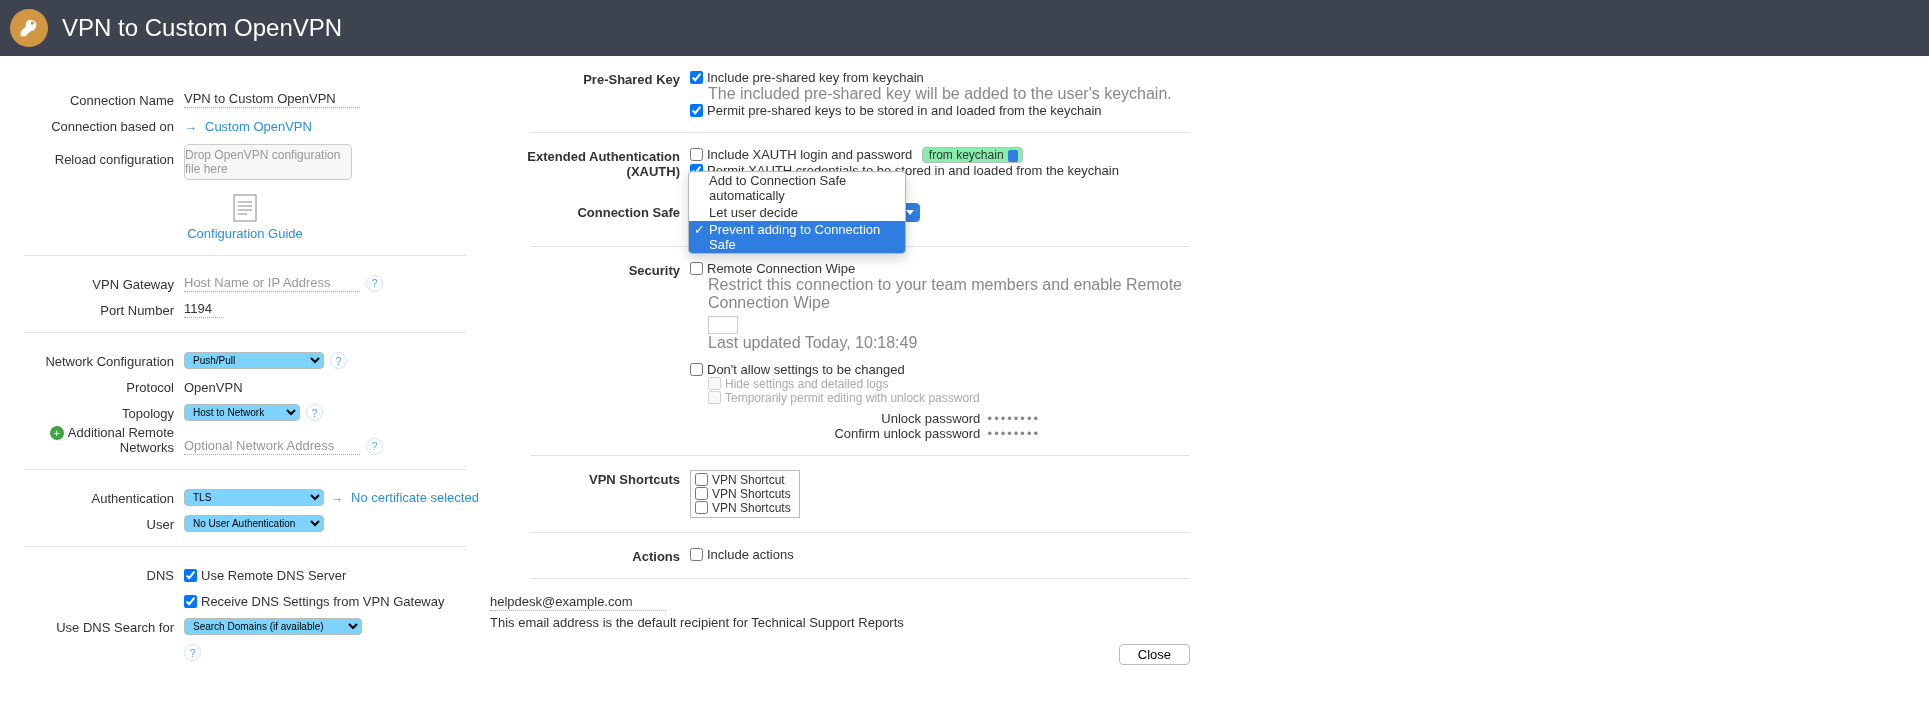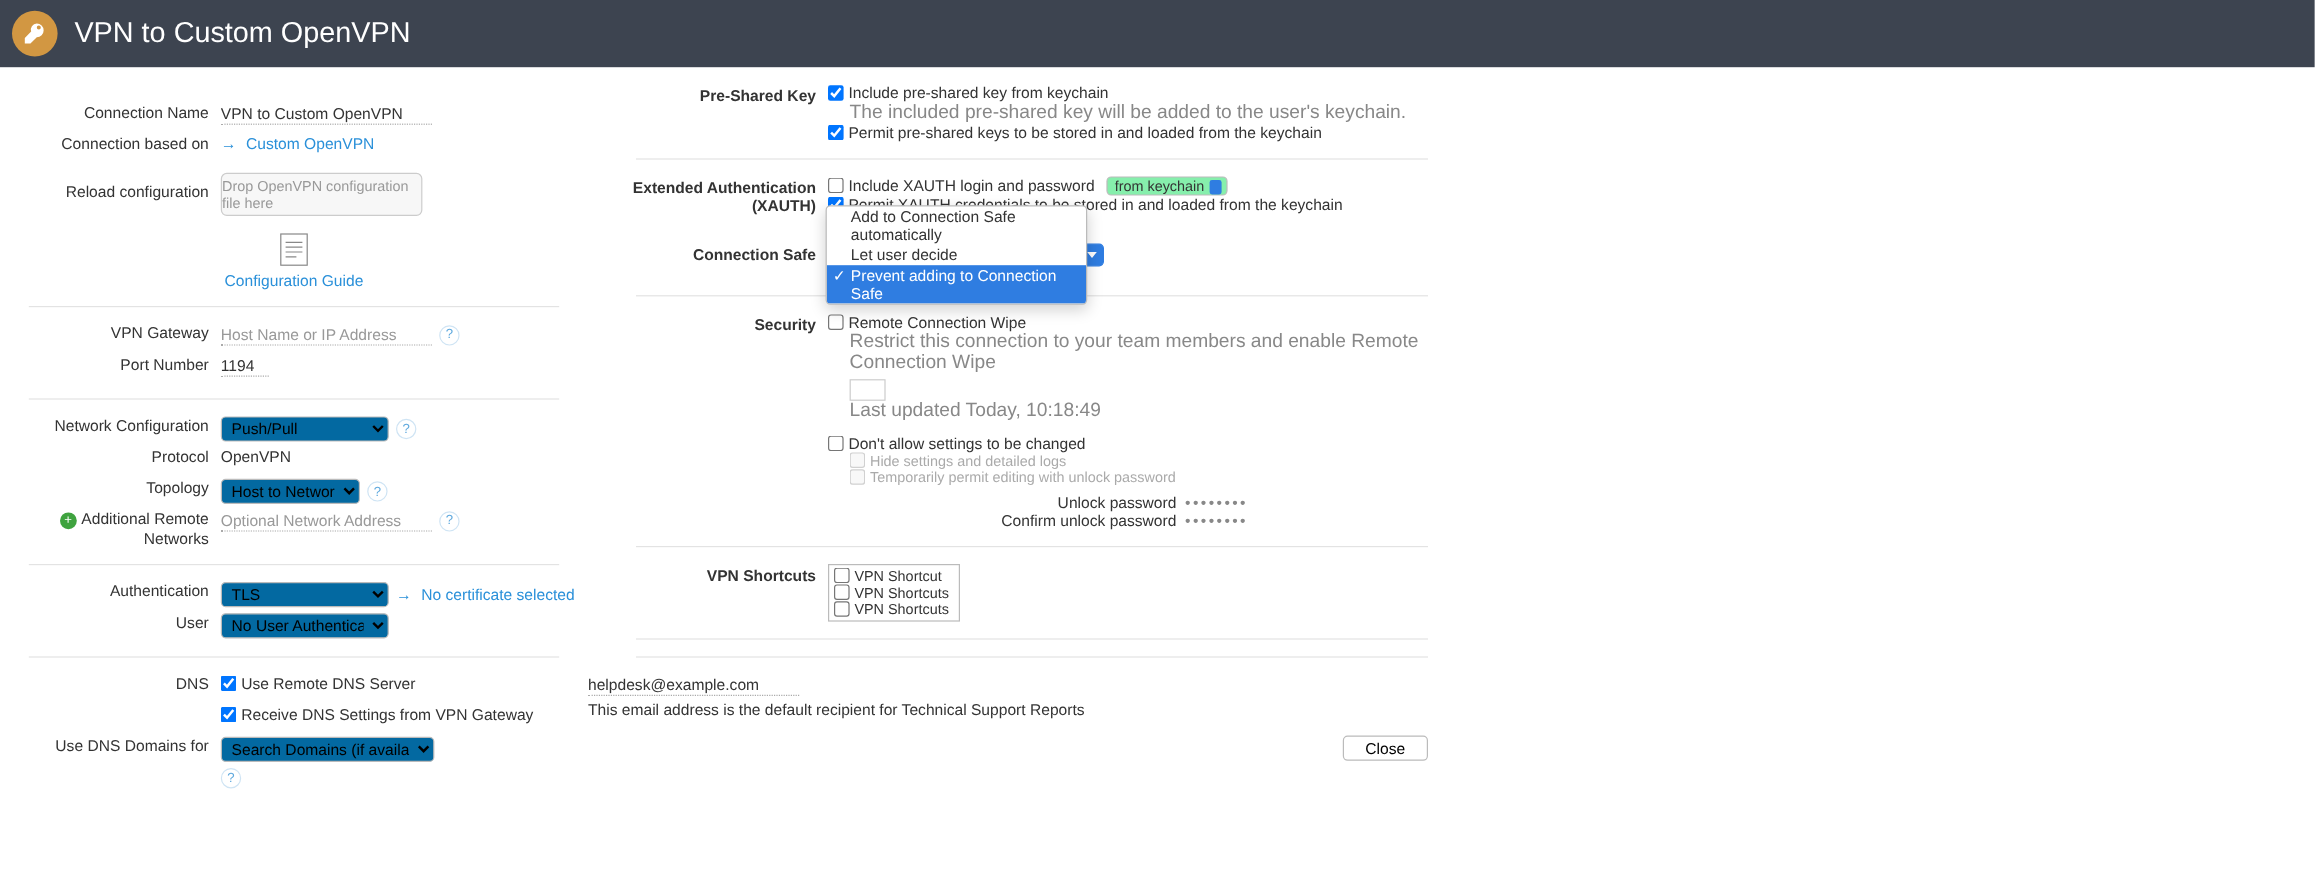--- a/index.html
+++ b/index.html
@@ -3,32 +3,32 @@
 <meta charset="utf-8">
 <style>
 * { box-sizing: border-box; margin: 0; padding: 0; }
 body { font-family: -apple-system, "Helvetica Neue", Arial, sans-serif; font-size: 13px; color: #333; background: #fff; width: 1929px; }
 .header { background: #3d4450; height: 56px; display: flex; align-items: center; padding-left: 10px; }
 .header-icon { width: 38px; height: 38px; border-radius: 50%; background: #d29742; display: flex; align-items: center; justify-content: center; margin-right: 14px; }
 .header-icon svg { width: 20px; height: 20px; fill: #fff; }
 .header-title { color: #fff; font-size: 24px; font-weight: 300; }
 .layout { display: flex; }
 .left-panel { width: 490px; padding: 30px 0 0 0; }
-.row { display: flex; align-items: flex-start; margin-bottom: 4px; min-height: 22px; }
+.row { display: flex; align-items: flex-end; margin-bottom: 4px; min-height: 22px; }
 .row-label { width: 184px; text-align: right; padding-right: 10px; color: #333; font-size: 13px; }
 .row-field { flex: 1; display: flex; align-items: center; gap: 6px; }
 .text-input { border: none; border-bottom: 1px dotted #aaa; font-size: 13px; padding: 1px 0; min-width: 130px; color: #333; background: transparent; }
 .text-input::placeholder { color: #999; }
 .link { color: #2a90d9; text-decoration: none; cursor: pointer; }
 .link-arrow { color: #2a90d9; margin-right: 2px; }
 .dropzone { width: 168px; height: 36px; border: 1px solid #ccc; border-radius: 5px; background: #f7f7f7; color: #999; font-size: 12px; display: flex; align-items: center; justify-content: center; }
 .cfg-center { text-align: center; margin: 14px 0 4px 0;}
 .sep { border-top: 1px solid #e3e3e3; margin: 14px 24px 14px 24px; }
 .help-ic { width: 17px; height: 17px; border-radius: 50%; border: 1px solid #cfe4f4; color: #5fa9de; font-size: 11px; display: inline-flex; align-items: center; justify-content: center; cursor: pointer; }
-select { font-size: 13px; border: 1px solid #bbb; border-radius: 4px; padding: 1px 4px; background: #0369a1; }
+select { font-size: 10px; border: 1px solid #bbb; border-radius: 4px; padding: 1px 4px; background: #7dd3fc; }
 .plus-ic { width: 14px; height: 14px; border-radius: 50%; background: #3fa33f; color: #fff; font-size: 11px; display: inline-flex; align-items: center; justify-content: center; margin-right: 4px; }
 .right-panel { width: 700px; padding-top: 0; position: relative; }
 .r-row { display: flex; margin-bottom: 4px; }
 .r-label { width: 200px; text-align: right; padding-right: 10px; padding-top: 2px; font-size: 13px; font-weight: 600;}
 .r-field { flex: 1; }
 input[type=checkbox]{ width:13px; height:13px; vertical-align:-2px; margin-right:4px;}
 .hint { color: #888; font-size: 16px; margin-left: 18px;}
 .r-sep { border-top:1px solid #e3e3e3; margin: 14px 0 14px 40px;}
 .dropdown-menu { position:absolute; background:#fff; border:1px solid #bbb; border-radius:4px; box-shadow:0 4px 12px rgba(0,0,0,0.18); width:218px; overflow:hidden;}
 .dropdown-menu .menu-item{ padding:1px 10px 1px 20px; font-size:13px; cursor:pointer; position:relative;}
@@ -158,21 +158,21 @@
           <label><input type="checkbox" checked="" style=""><span>Use Remote DNS Server</span></label>
         </div>
     </div>
     <div class="row">
       <div class="row-label"></div>
       <div class="row-field">
           <label><input type="checkbox" checked="" style=""><span>Receive DNS Settings from VPN Gateway</span></label>
         </div>
     </div>
     <div class="row">
-      <div class="row-label">Use DNS Domains for</div>
+      <div class="row-label">Use DNS Search for</div>
       <div class="row-field">
           <select style="width:178px"><option>Search Domains (if available)</option></select>
         </div>
     </div>
     <div class="row">
       <div class="row-label"></div>
       <div class="row-field">
           <span class="help-ic">?</span>
         </div>
     </div>
@@ -231,20 +231,24 @@
       <div class="r-label">VPN Shortcuts</div>
       <div class="r-field">
         <div class="listbox">
           <label><input type="checkbox" style=""><span>VPN Shortcut</span></label>
           <label><input type="checkbox" style=""><span>VPN Shortcuts</span></label>
           <label><input type="checkbox" style=""><span>VPN Shortcuts</span></label>
         </div>
       </div>
     </div>
     <div class="r-sep"></div>
+    <div class="r-row">
+      <div class="r-label">Actions</div>
+      <div class="r-field"><label><input type="checkbox" style=""><span>Include actions</span></label></div>
+    </div>
     <div class="r-sep"></div>
     <div class="r-row">
       <div class="r-field">
         <input class="text-input" value="helpdesk@example.com" style="">
         <div style="margin-top:4px">This email address is the default recipient for Technical Support Reports</div>
       </div>
     </div>
     <div class="close-row">
         <button class="btn">Close</button>
       </div>

